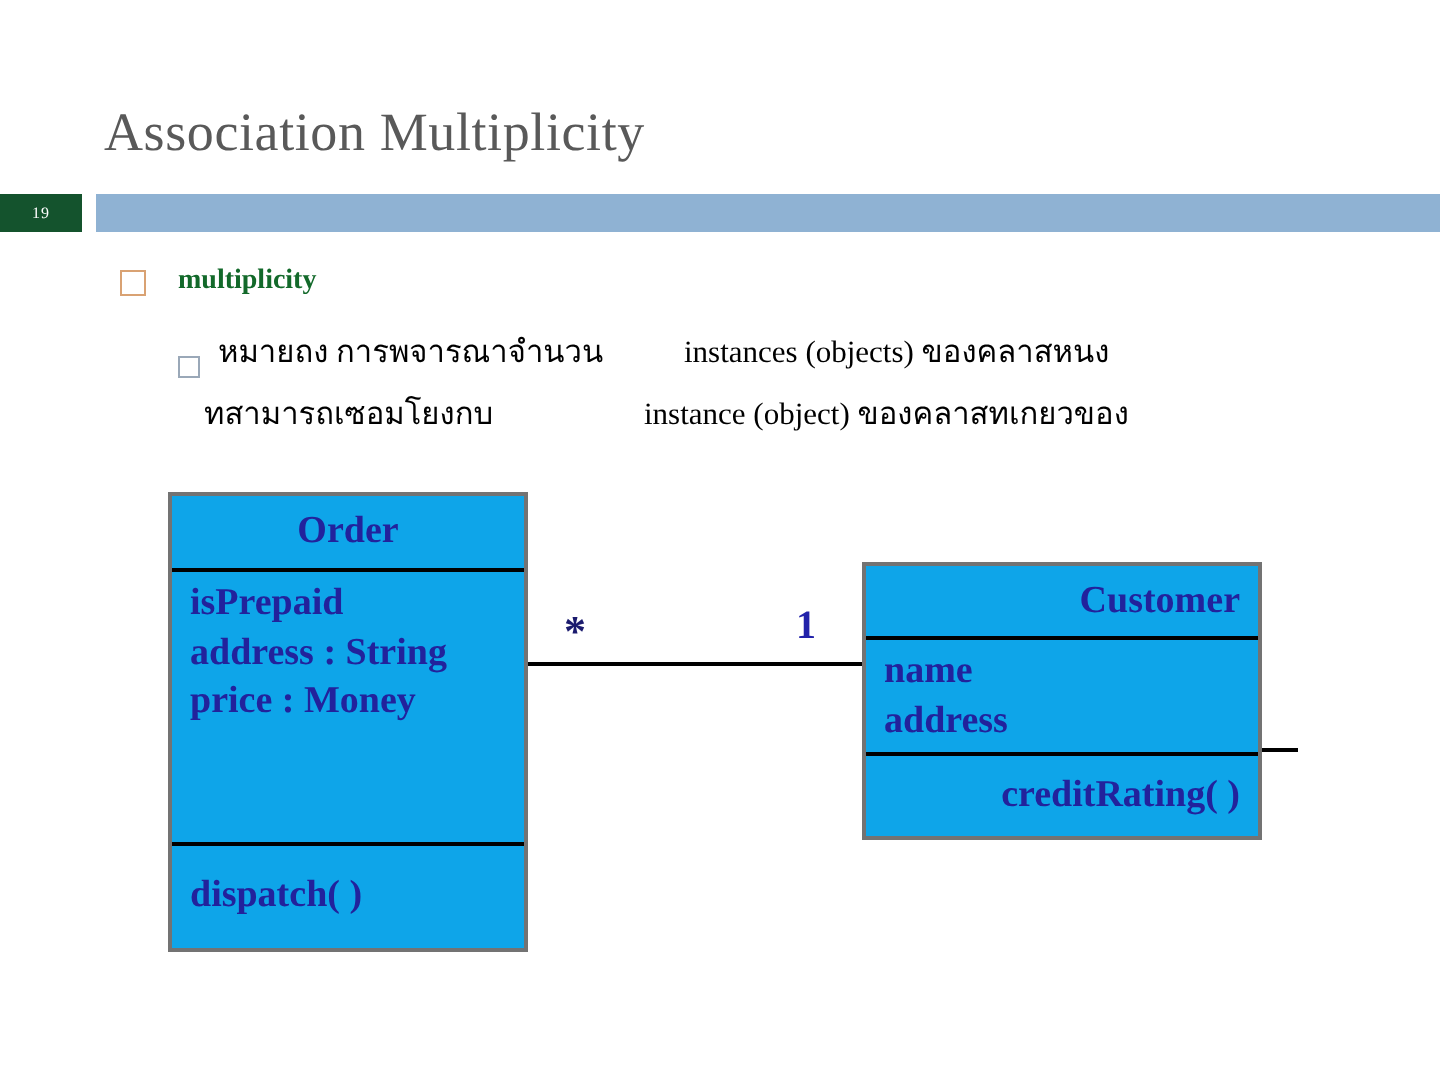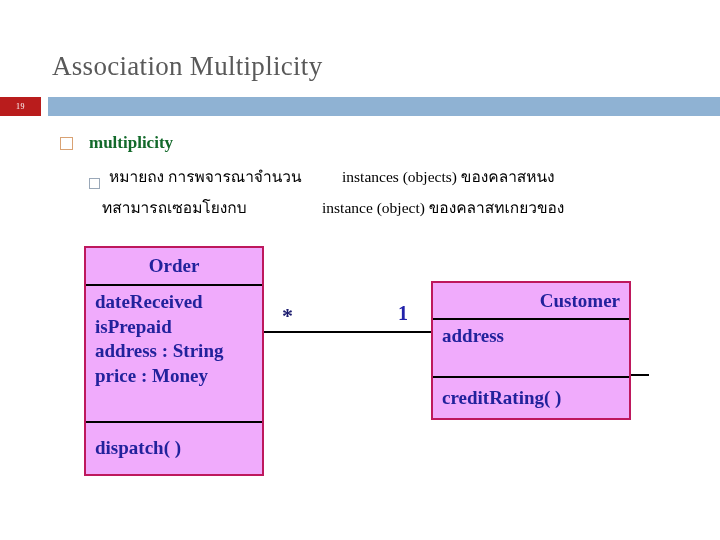--- a/index.html
+++ b/index.html
@@ -47,21 +47,21 @@
     top: 97px;
     width: 720px;
     height: 19px;
   }
   #page-number-badge {
     position: absolute;
     left: 0;
     top: 0;
     width: 41px;
     height: 19px;
-    background: #b91c1c;
+    background: #14532d;
     color: #ffffff;
     font-family: "Liberation Serif", serif;
     font-size: 8px;
     text-align: center;
     line-height: 19px;
     letter-spacing: 0.5px;
   }
   #header-bar {
     position: absolute;
     left: 48px;
@@ -82,21 +82,21 @@
   .sq-bullet-1 {
     width: 11px;
     height: 11px;
     border: 1.6px solid #d9a273;
     background: transparent;
     margin-right: 16px;
     flex: 0 0 auto;
   }
   #bullet-1-label {
     font-family: "Liberation Serif", serif;
-    font-size: 17px;
+    font-size: 14px;
     font-weight: bold;
     color: #12692a;
     white-space: nowrap;
   }
 
   
   #bullet-2 {
     position: absolute;
     left: 89px;
     top: 168px;
@@ -154,22 +154,22 @@
   #uml-diagram {
     position: absolute;
     left: 0;
     top: 0;
     width: 720px;
     height: 540px;
   }
 
   .uml-class {
     position: absolute;
-    background: #f0abfc;
-    border: 2px solid #be185d;
+    background: #0ea5e9;
+    border: 2px solid #737373;
     box-sizing: border-box;
   }
   .uml-compartment {
     box-sizing: border-box;
     padding: 4px 9px 4px 9px;
   }
   .uml-divider {
     border-top: 2px solid #000000;
   }
   .uml-name {
@@ -205,21 +205,21 @@
 
   
   #class-customer {
     left: 431px;
     top: 281px;
     width: 200px;
     height: 139px;
   }
   #cust-name-cell  { height: 35px; display:flex; align-items:center; justify-content:flex-end; }
   #cust-attrs-cell { height: 58px; }
-  #cust-ops-cell   { height: 42px; display:flex; align-items:center; }
+  #cust-ops-cell   { height: 42px; display:flex; align-items:center;justify-content:flex-end; }
 
   
   #assoc-line {
     position: absolute;
     left: 264px;
     top: 331px;
     width: 167px;
     height: 2px;
     background: #000000;
   }
@@ -287,35 +287,35 @@
     <div id="assoc-stub-right"></div>
 
     <div id="mult-left">*</div>
     <div id="mult-right">1</div>
 
     <div id="class-order" class="uml-class">
       <div id="order-name-cell" class="uml-compartment">
         <div class="uml-name">Order</div>
       </div>
       <div id="order-attrs-cell" class="uml-compartment uml-divider">
-        <div class="uml-member">dateReceived</div>
         <div class="uml-member">isPrepaid</div>
         <div class="uml-member">address : String</div>
         <div class="uml-member">price : Money</div>
       </div>
       <div id="order-ops-cell" class="uml-compartment uml-divider">
         <div class="uml-member">dispatch( )</div>
       </div>
     </div>
 
     <div id="class-customer" class="uml-class">
       <div id="cust-name-cell" class="uml-compartment">
         <div class="uml-name">Customer</div>
       </div>
       <div id="cust-attrs-cell" class="uml-compartment uml-divider">
+        <div class="uml-member">name</div>
         <div class="uml-member">address</div>
       </div>
       <div id="cust-ops-cell" class="uml-compartment uml-divider">
         <div class="uml-member">creditRating( )</div>
       </div>
     </div>
 
   </div>
 </div>
 

